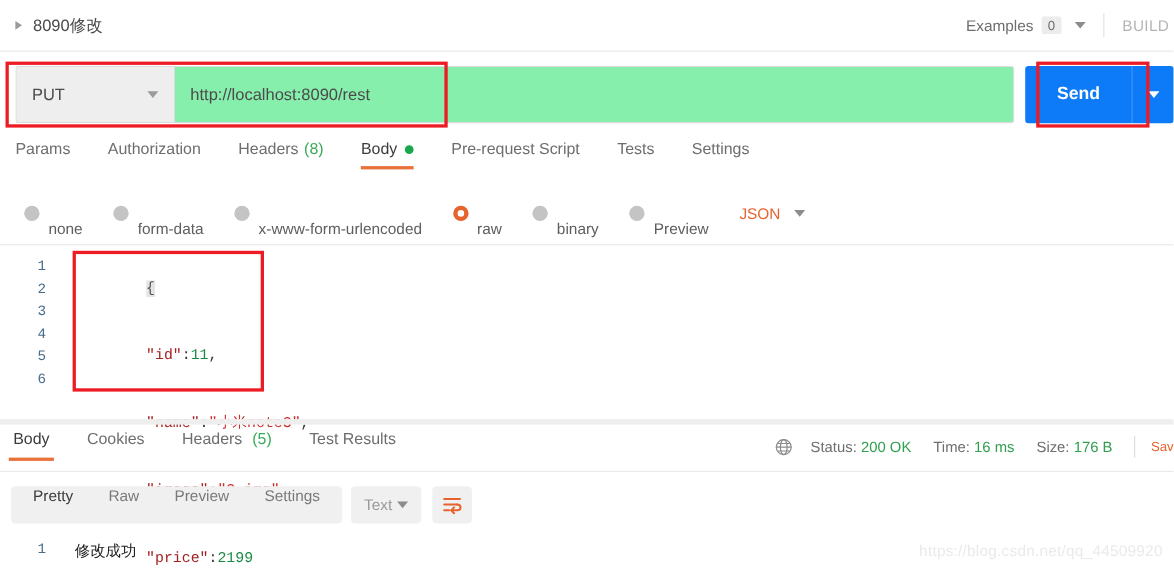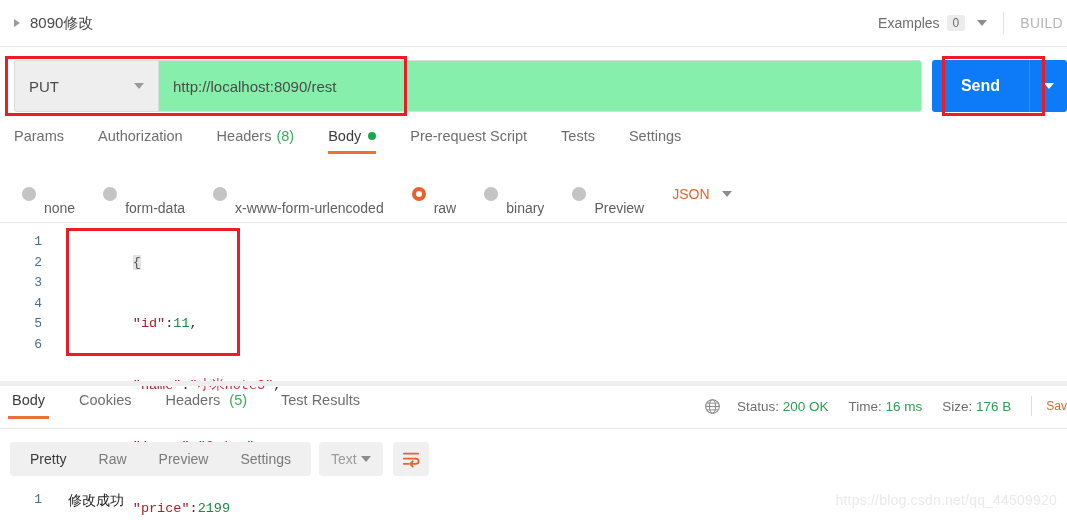--- a/index.html
+++ b/index.html
@@ -184,21 +184,21 @@
   .save-resp { font-size: 12px; color: #e8622c; cursor: pointer; white-space: nowrap; }
   .resp-tabs-line {
     position: absolute; top: 428px; left: 0; width: 1067px; height: 1px; background: #e8e8e8;
   }
 
   
   .resp-toolbar {
     position: absolute; top: 442px; left: 10px; display: flex; align-items: center;
   }
   .seg-group {
-    background: #f0f0f0; border-radius: 4px; display: flex; align-items: center;
+    background: #f0f0f0; border-radius: 4px; display: flex; align-items: flex-start;
     height: 34px; padding: 0 4px;
   }
   .seg {
     font-size: 14px; color: #7a7a7a; padding: 0 16px; cursor: pointer; white-space: nowrap;
   }
   .seg.active { color: #3b3b3b; }
   .type-group {
     background: #f0f0f0; border-radius: 4px; display: flex; align-items: center;
     height: 34px; padding: 0 12px; margin-left: 8px; cursor: pointer;
   }

